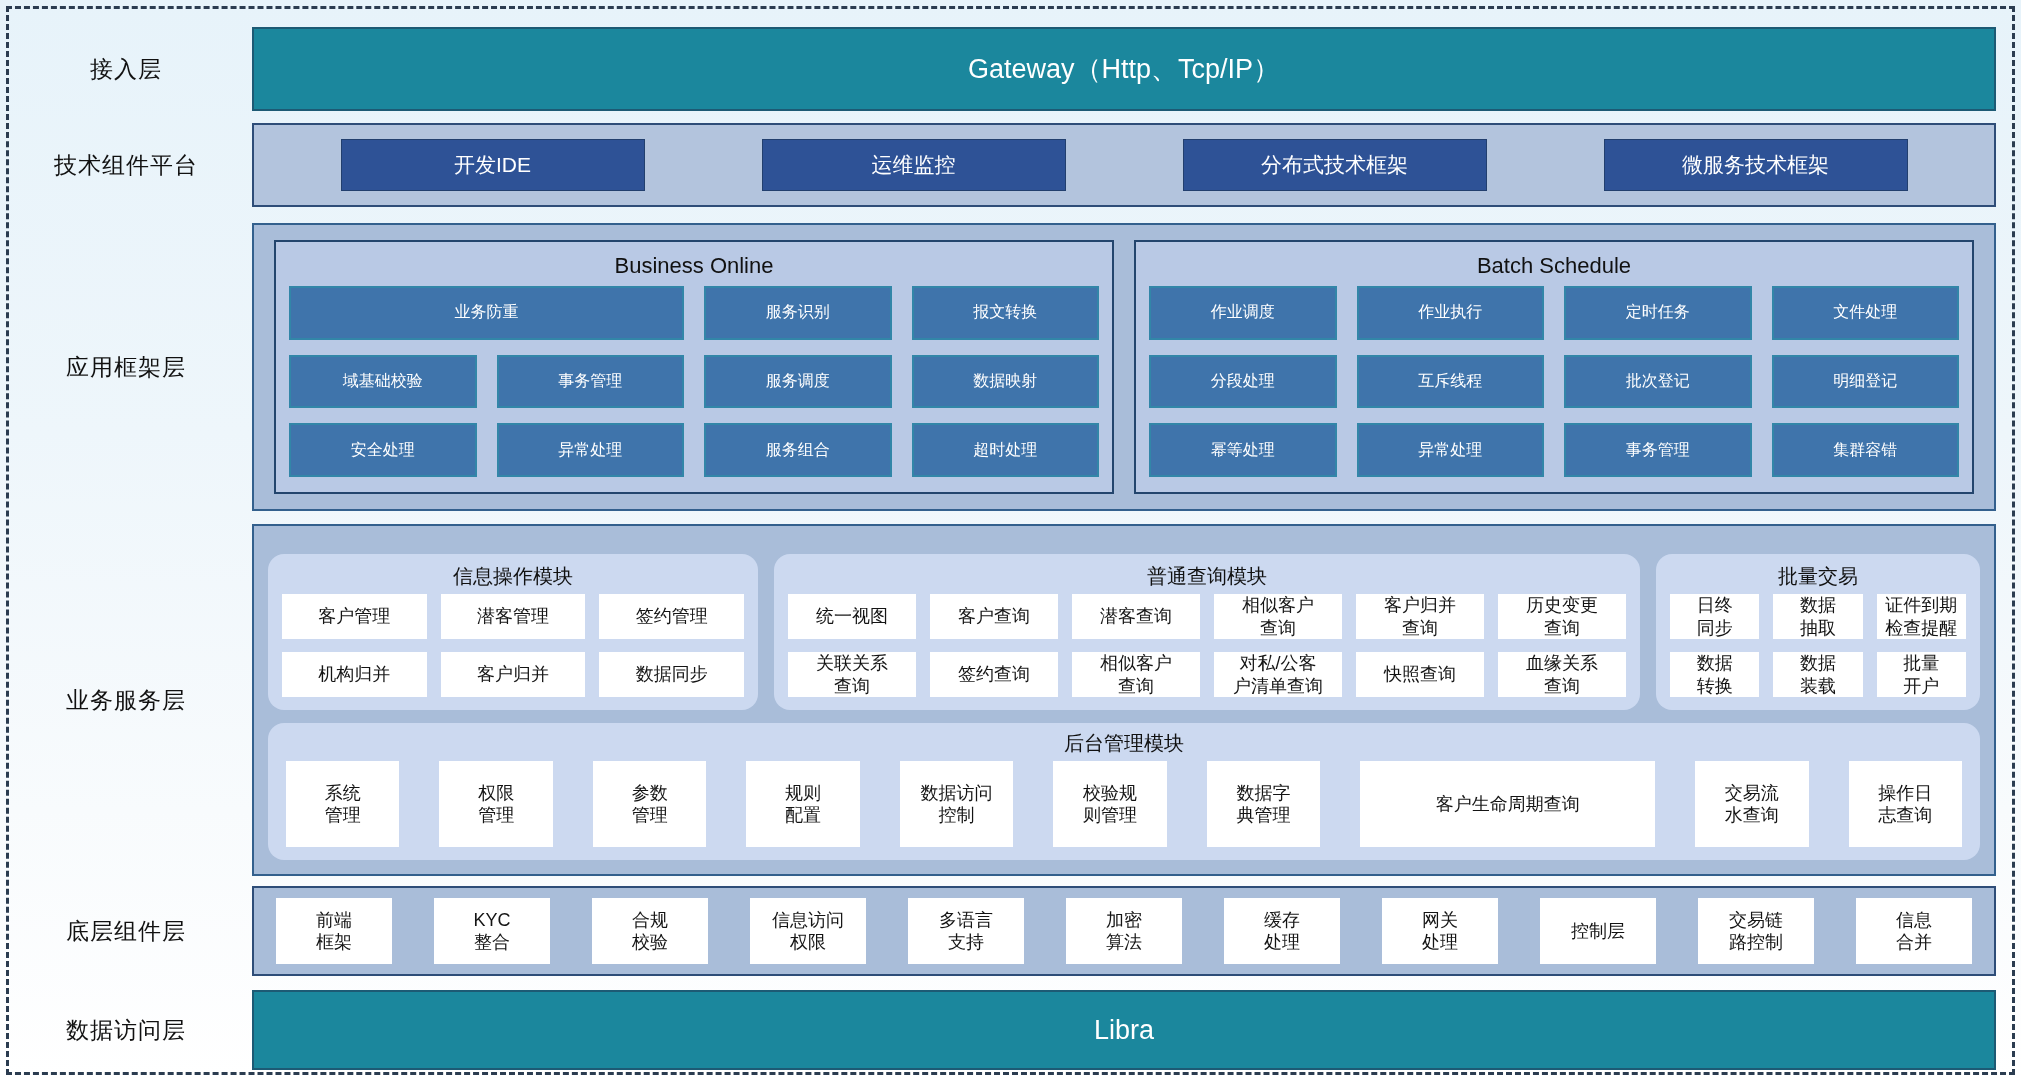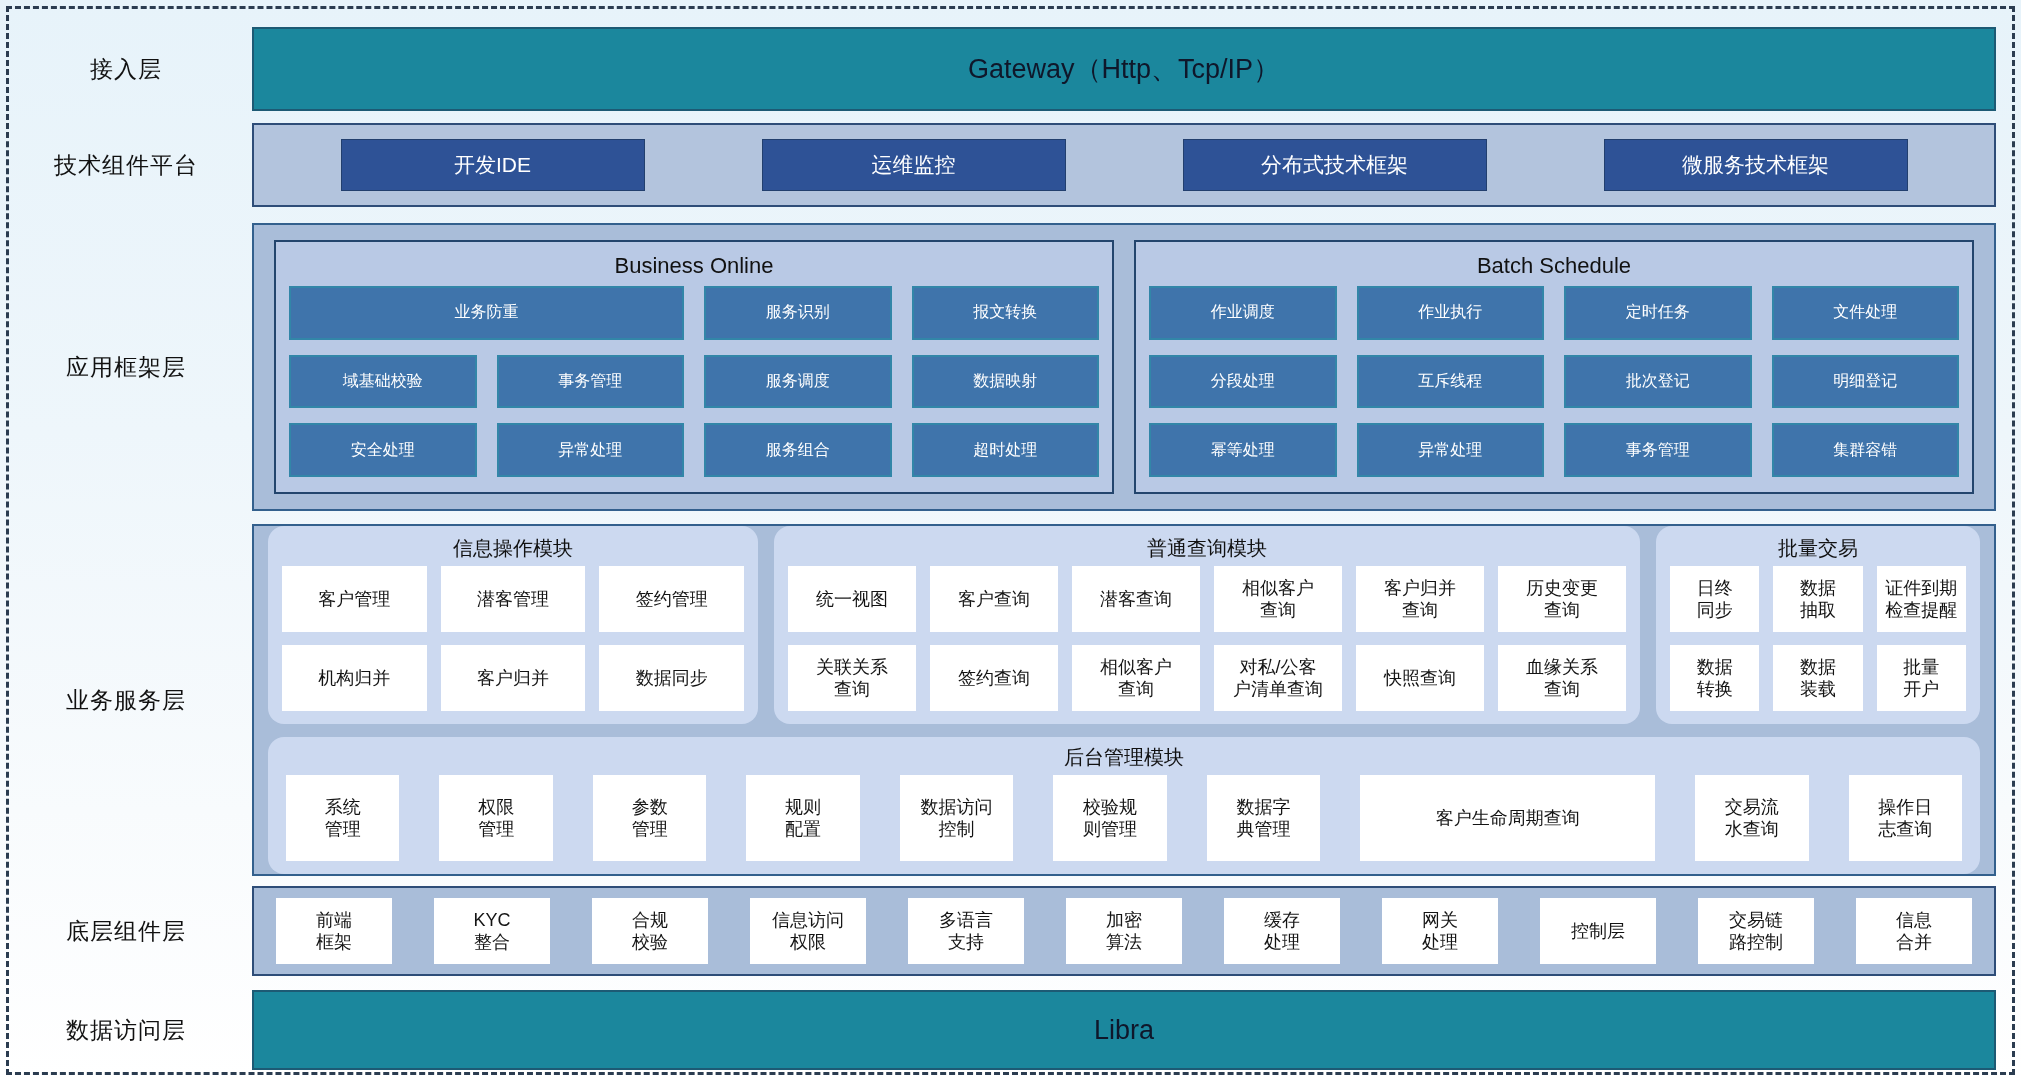--- a/index.html
+++ b/index.html
@@ -11,41 +11,41 @@
   .frame{position:absolute;inset:6px;border:3px dashed #2b3c50;pointer-events:none;}
   .canvas{position:absolute;left:0;top:27px;right:25px;display:flex;flex-direction:column;}
   .row{display:flex;align-items:stretch;}
   .gutter{width:252px;flex:none;display:flex;align-items:center;justify-content:center;
           font-size:23px;color:#111;letter-spacing:1px;}
   .content{flex:1;display:flex;}
   .spacer12{height:12px;} .spacer16{height:16px;} .spacer13{height:13px;}
   .spacer10{height:10px;} .spacer14{height:14px;}
 
   
-  .bar-teal{flex:1;background:#1b879d;border:2px solid #1d5a74;color:#0f172a;
+  .bar-teal{flex:1;background:#1b879d;border:2px solid #1d5a74;color:#ffffff;
             display:flex;align-items:center;justify-content:center;font-size:27px;}
 
   
   .tech-box{flex:1;background:#b3c4dd;border:2px solid #2e4d78;
             display:flex;align-items:center;justify-content:space-around;padding:13px 28px;}
   .btn-navy{width:302px;height:50px;background:#2e5296;border:1px solid #223f6e;color:#fff;
             font-size:21px;display:flex;align-items:center;justify-content:center;}
 
   
   .fw-box{flex:1;background:#a9bdd9;border:2px solid #33608d;padding:15px 20px;display:flex;gap:20px;}
   .fw-panel{flex:1;background:#b9c9e5;border:2px solid #23456d;padding:4px 13px 15px;
             display:flex;flex-direction:column;}
   .fw-title{text-align:center;font-size:22px;color:#111;height:40px;line-height:40px;}
   .fw-grid{flex:1;display:grid;grid-template-columns:repeat(4,1fr);gap:15px 20px;}
   .tile-blue{background:#3f74ab;border:2px solid #3286a8;color:#fff;font-size:16px;
              display:flex;align-items:center;justify-content:center;}
   .span2{grid-column:span 2;}
 
   
-  .svc-box{flex:1;background:#a9bdd9;border:2px solid #33608d;padding:0 14px;
+  .svc-box{flex:1;background:#a9bdd9;border:2px solid #33608d;padding:28px 14px;
            display:flex;flex-direction:column;gap:13px;}
   .svc-top{display:flex;gap:16px;flex:1;}
   .svc-panel{background:#ccd9f0;border-radius:16px;padding:4px 14px 13px;
              display:flex;flex-direction:column;}
   .svc-panel.info{flex:0 0 462px;}
   .svc-panel.query{flex:1;}
   .svc-panel.batch{flex:0 0 296px;}
   .svc-title{text-align:center;font-size:20px;color:#111;height:36px;line-height:36px;}
   .svc-grid{flex:1;display:grid;gap:13px 14px;}
   .grid3{grid-template-columns:repeat(3,1fr);}

